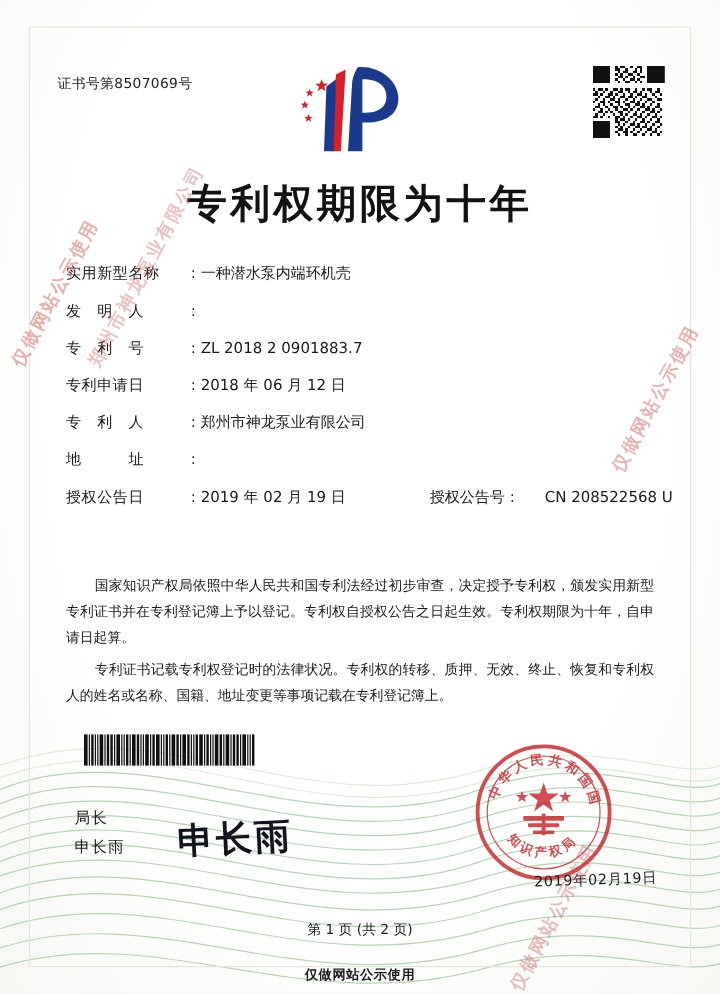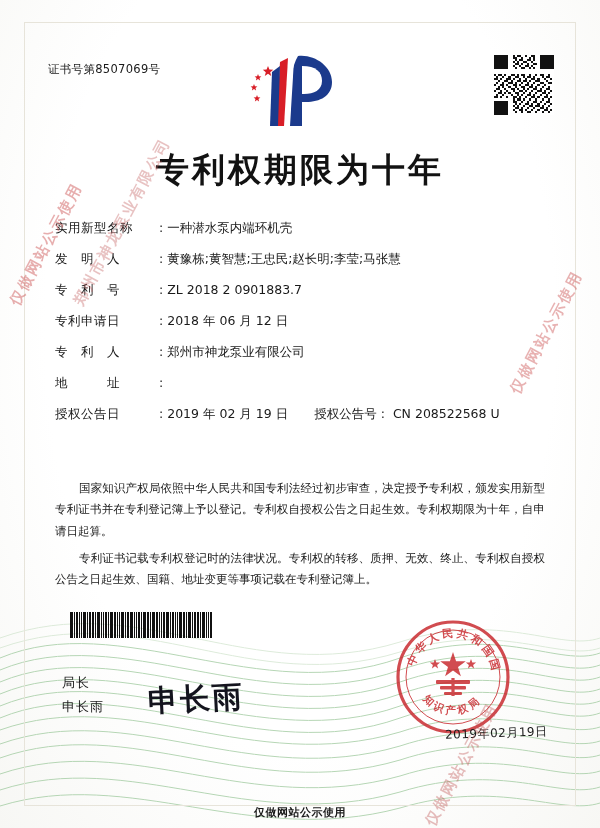--- a/index.html
+++ b/index.html
@@ -481,21 +481,20 @@
 
   <div class="fields">
     <div class="field-row">
       <span class="field-label w-name">实用新型名称</span>
       <span class="field-colon">:</span>
       <span class="field-value">一种潜水泵内端环机壳</span>
     </div>
     <div class="field-row">
       <span class="field-label w-sp1">发　明　人</span>
       <span class="field-colon">:</span>
-      <span class="field-value">黄豫栋;黄智慧;王忠民;赵长明;李莹;马张慧</span>
     </div>
     <div class="field-row">
       <span class="field-label w-sp2">专　利　号</span>
       <span class="field-colon">:</span>
       <span class="field-value">ZL 2018 2 0901883.7</span>
     </div>
     <div class="field-row">
       <span class="field-label w-name">专利申请日</span>
       <span class="field-colon">:</span>
       <span class="field-value">2018 年 06 月 12 日</span>
@@ -507,30 +506,30 @@
     </div>
     <div class="field-row">
       <span class="field-label w-sp2">地　　　址</span>
       <span class="field-colon">:</span>
     </div>
     <div class="field-row">
       <span class="field-label" style="width:104px">授权公告日</span>
       <span class="field-colon">:</span>
       <span class="field-value">
         <span>2019 年 02 月 19 日</span>
-        <span style="margin-left:22px">授权公告号</span>
+        <span style="margin-left:66px">授权公告号</span>
         <span>:</span>
-        <span style="margin-left:4px">CN 208522568 U</span>
+        <span style="margin-left:21px">CN 208522568 U</span>
       </span>
     </div>
   </div>
 
   <div class="body-text">
     <p>国家知识产权局依照中华人民共和国专利法经过初步审查，决定授予专利权，颁发实用新型专利证书并在专利登记簿上予以登记。专利权自授权公告之日起生效。专利权期限为十年，自申请日起算。</p>
-    <p>专利证书记载专利权登记时的法律状况。专利权的转移、质押、无效、终止、专利权自授权公告之日起生效、国籍、地址变更等事项记载在专利登记簿上。</p>
+    <p>专利证书记载专利权登记时的法律状况。专利权的转移、质押、无效、终止、恢复和专利权人的姓名或名称、国籍、地址变更等事项记载在专利登记簿上。</p>
   </div>
 
   <div class="barcode">
     <i style="width:3px"></i>
       <i style="width:1px"></i>
       <i style="width:2px"></i>
       <i style="width:1px"></i>
     <i style="width:1px"></i>
       <i style="width:3px"></i>
       <i style="width:1px"></i>
@@ -611,19 +610,20 @@
           <textPath href="#sealTop" startOffset="8%">中华人民共和国国家</textPath>
         </text>
         <text font-family="DejaVu Sans, sans-serif" font-size="10.5" font-weight="bold" fill="#c8252a" letter-spacing="3">
           <textPath href="#sealBottom" startOffset="20%">知识产权局</textPath>
         </text>
       </g>
     </svg>
   </div>
   <div class="seal-date">2019年02月19日</div>
 
+  <div class="page-no">第 1 页 (共 2 页)</div>
   <div class="footer-note">仅做网站公示使用</div>
 
   <div class="wm wm-1">仅做网站公示使用</div>
   <div class="wm wm-2">郑州市神龙泵业有限公司</div>
   <div class="wm wm-3">仅做网站公示使用</div>
   <div class="wm wm-4">仅做网站公示使用</div>
 </div>
 
 </body></html>

